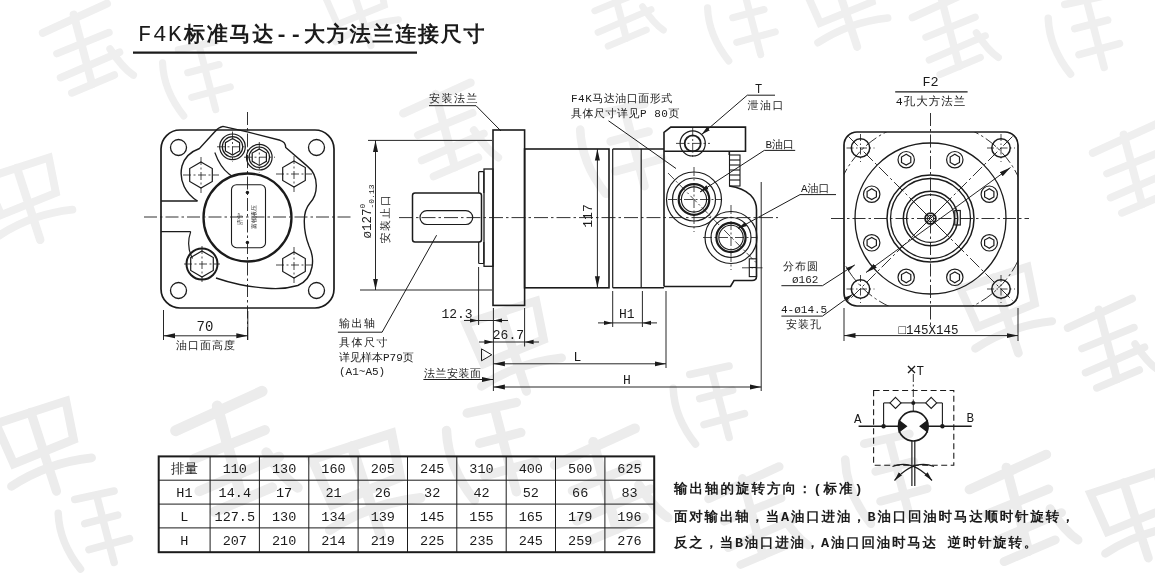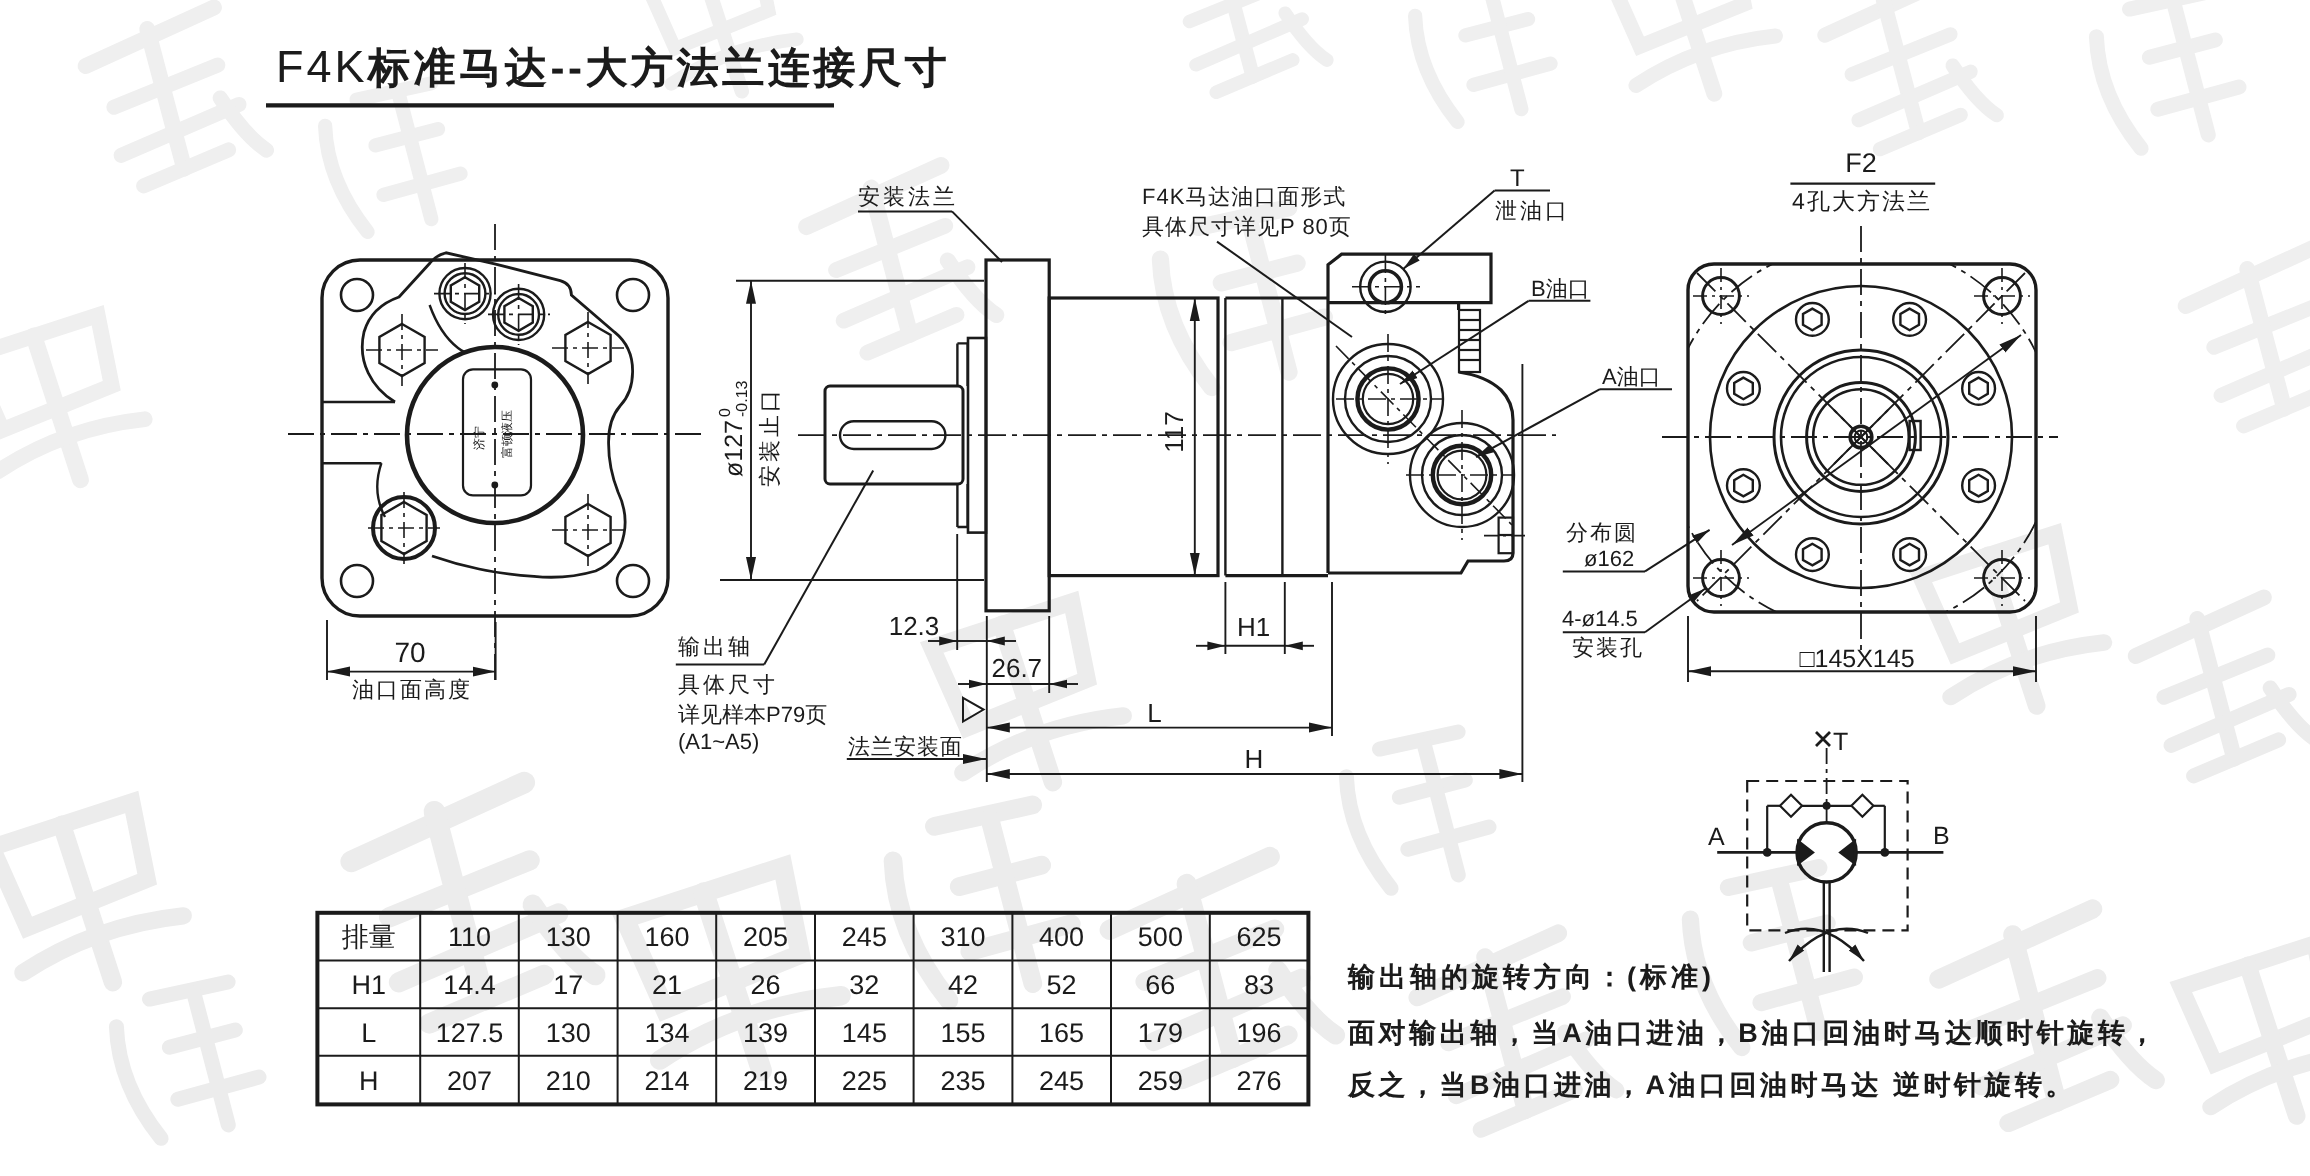--- a/index.html
+++ b/index.html
@@ -1,17 +1,17 @@
 <!DOCTYPE html>
 <html><head>
 <meta charset="utf-8">
 <style>
 html,body{margin:0;padding:0;background:#fff;}
 #page{position:relative;width:1155px;height:588px;background:#fff;overflow:hidden;
-  font-family:Liberation Sans, sans-serif;}
+  font-family:Liberation Mono, monospace;}
 svg{position:absolute;left:0;top:0;}
 text{fill:#1b1b1b;}
 </style>
 </head>
 <body>
 <div id="page">
 <svg width="1155" height="588" viewBox="0 0 1155 588">
 <defs>
 <marker id="ar" markerWidth="13" markerHeight="7" refX="11.5" refY="3.5" orient="auto-start-reverse" markerUnits="userSpaceOnUse">
   <path d="M0,1 L11.5,3.5 L0,6 z" fill="#1b1b1b"></path>

